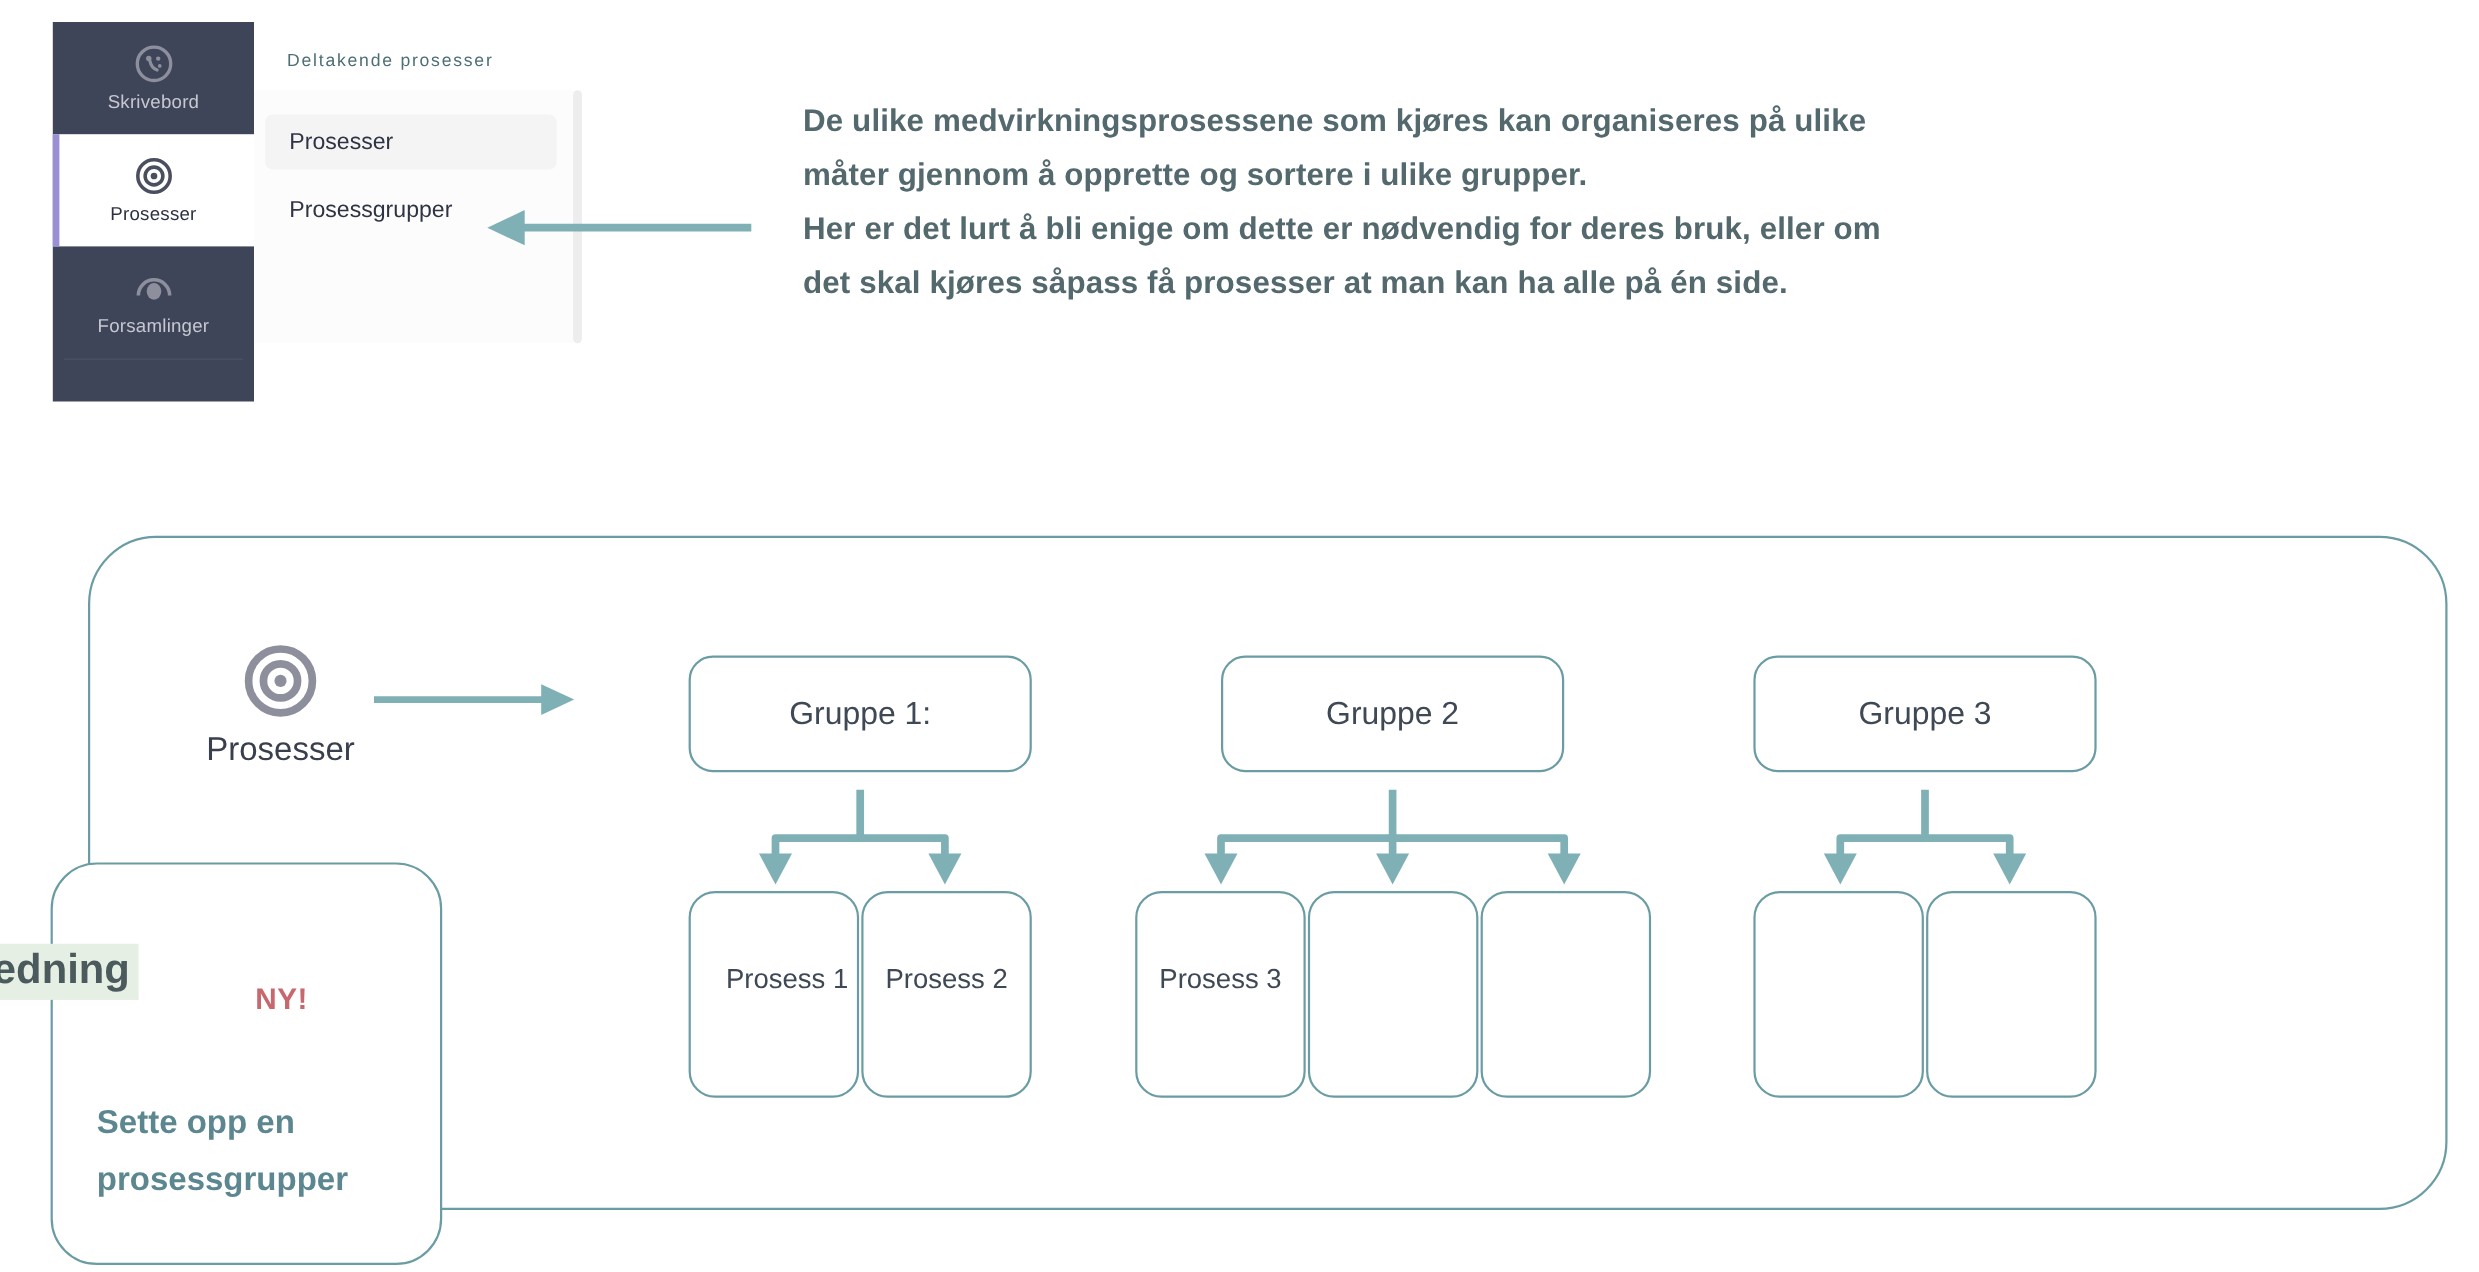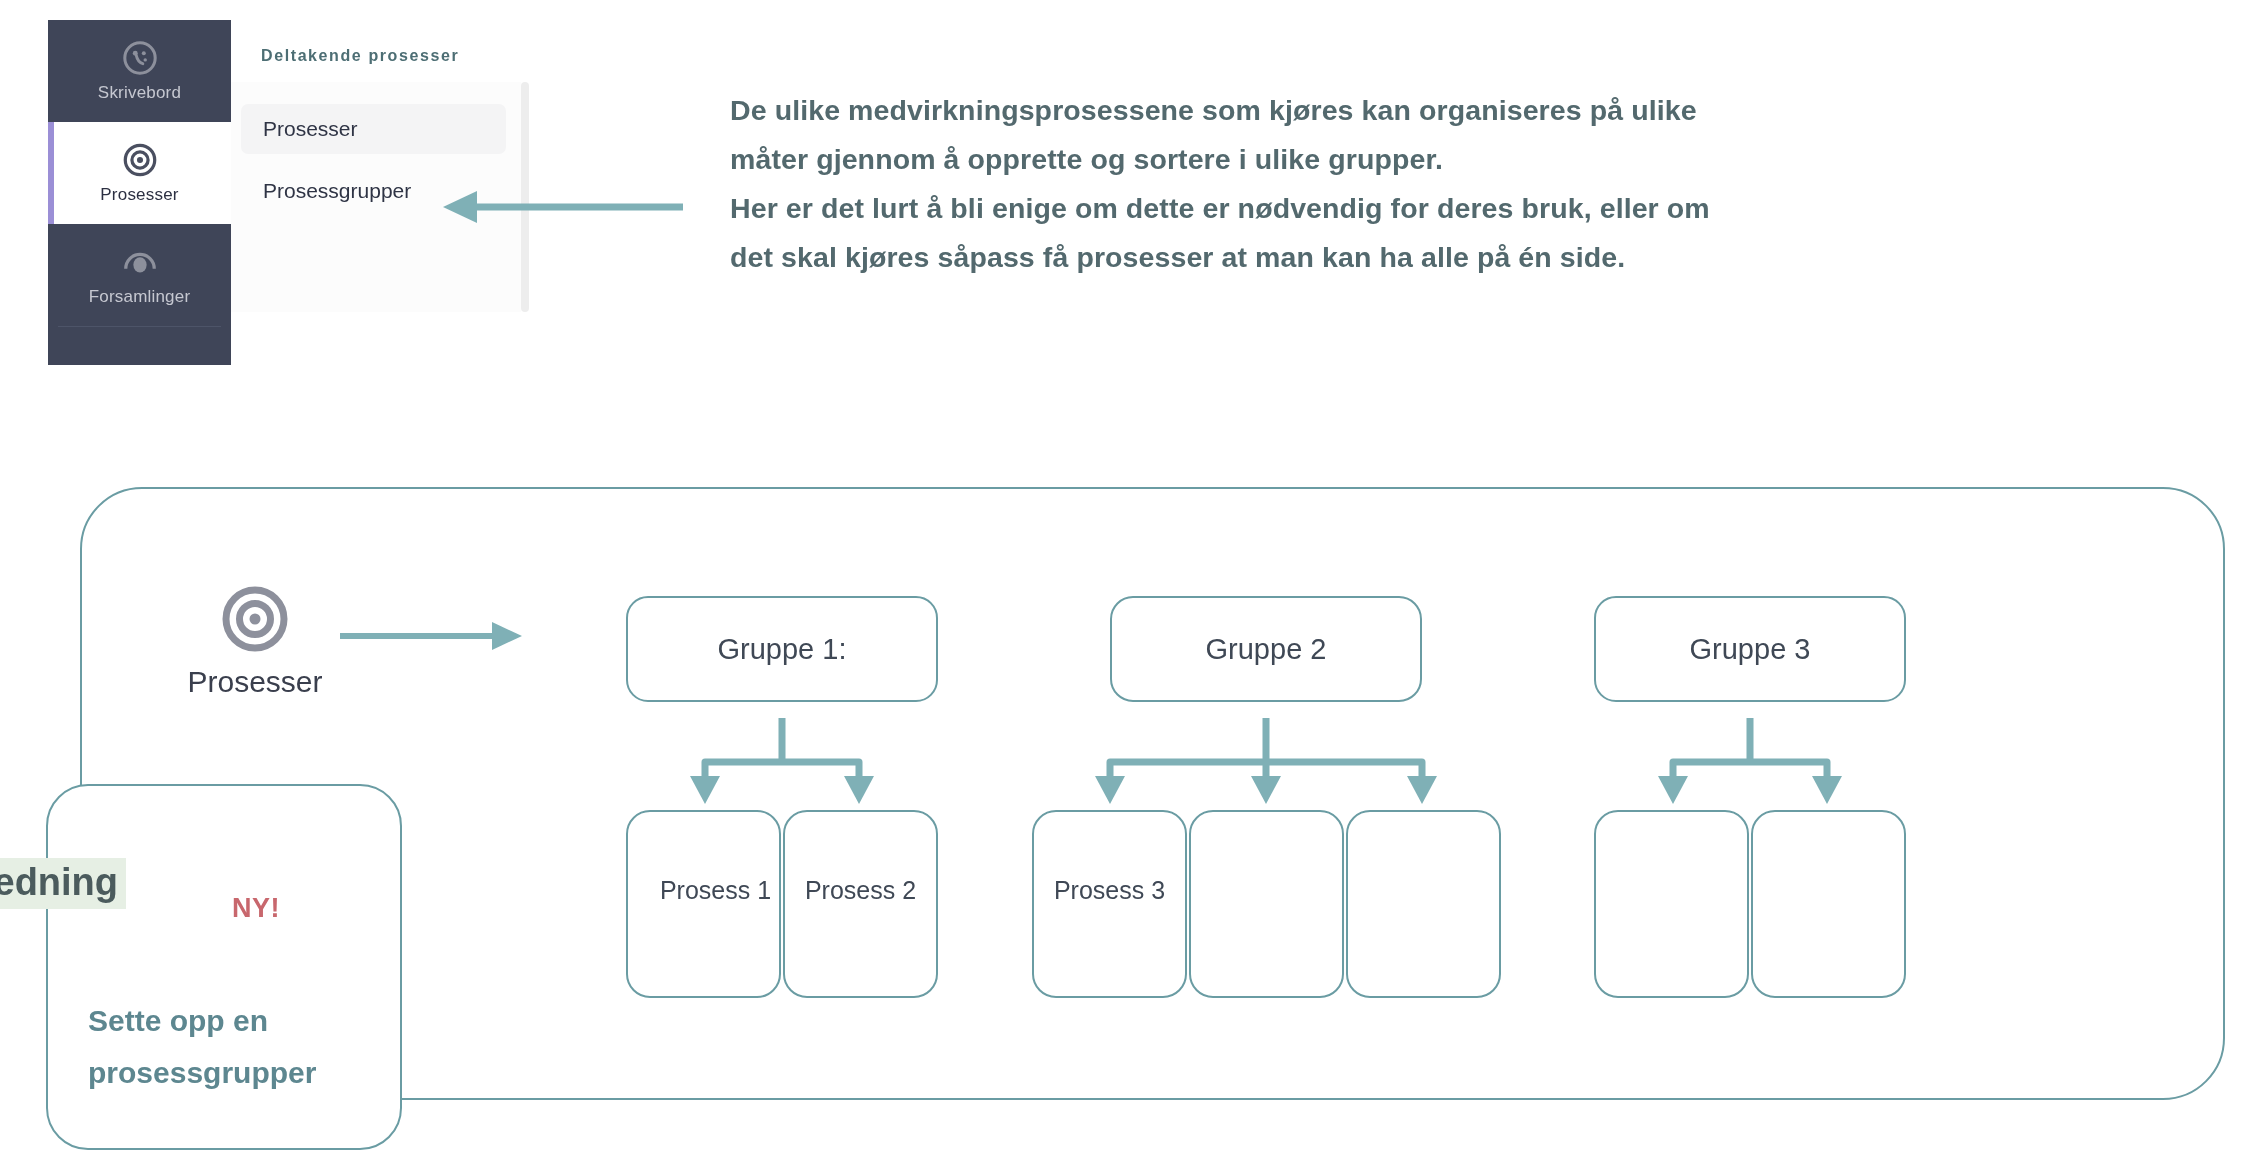--- a/index.html
+++ b/index.html
@@ -86,21 +86,21 @@
     top: 0;
     width: 337px;
     height: 345px;
     background: #ffffff;
   }
   #panel-title {
     position: absolute;
     left: 30px;
     top: 27px;
     font-size: 16px;
-    font-weight: bold;
+    font-weight: normal;
     letter-spacing: 1.6px;
     color: #4d6e74;
   }
   #panel-body {
     position: absolute;
     left: 0;
     top: 62px;
     width: 290px;
     height: 230px;
     background: #fcfcfc;
@@ -371,21 +371,21 @@
       <path d="M156 0 V44 M79 44 H233 M79 44 V62 M233 44 V62" fill="none" stroke="#7fb0b6" stroke-width="7" stroke-linecap="round" stroke-linejoin="round"></path>
       <polygon points="79,86 64,58 94,58" fill="#7fb0b6"></polygon>
       <polygon points="233,86 218,58 248,58" fill="#7fb0b6"></polygon>
     </svg>
   </div>
   <div class="child-box" style="left:0;padding-left:24px;">Prosess 1</div>
   <div class="child-box" style="left:157px;">Prosess 2</div>
 </div>
 
 <div class="group-tree" style="left:1110px; width:312px;">
-  <div class="group-box" style="left:0; width:312px;border-radius:23px;">Gruppe 2</div>
+  <div class="group-box" style="left:0; width:312px;">Gruppe 2</div>
   <div class="tree-connector" style="left:-78px; width:470px;">
     <svg width="470" height="95" viewBox="0 0 470 95">
       <path d="M234 0 V44 M78 44 H390 M78 44 V62 M234 44 V62 M390 44 V62" fill="none" stroke="#7fb0b6" stroke-width="7" stroke-linecap="round" stroke-linejoin="round"></path>
       <polygon points="78,86 63,58 93,58" fill="#7fb0b6"></polygon>
       <polygon points="234,86 219,58 249,58" fill="#7fb0b6"></polygon>
       <polygon points="390,86 375,58 405,58" fill="#7fb0b6"></polygon>
     </svg>
   </div>
   <div class="child-box" style="left:-78px;">Prosess 3</div>
   <div class="child-box" style="left:79px;"></div>

